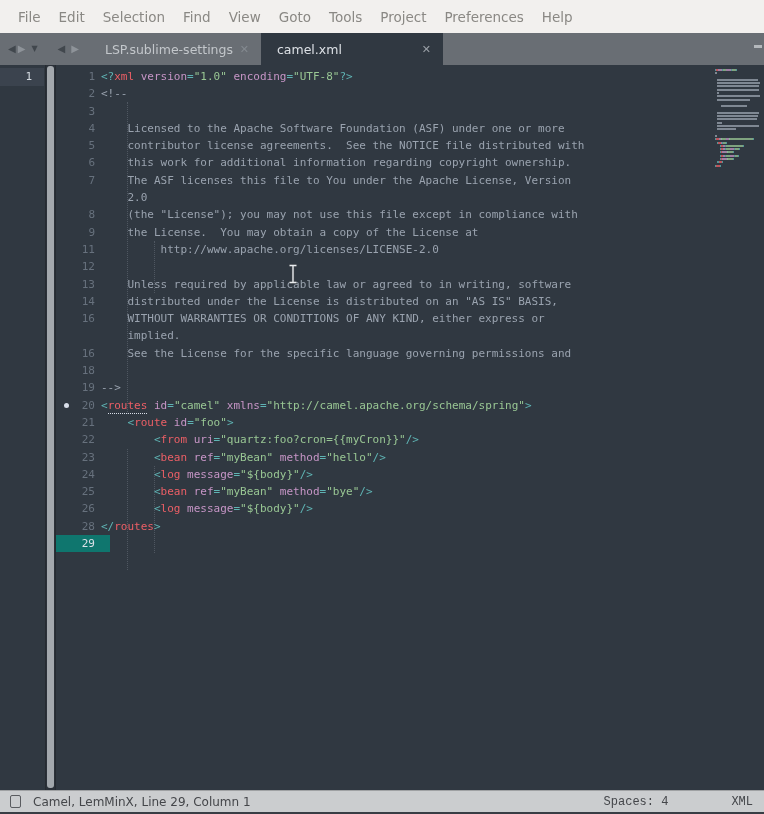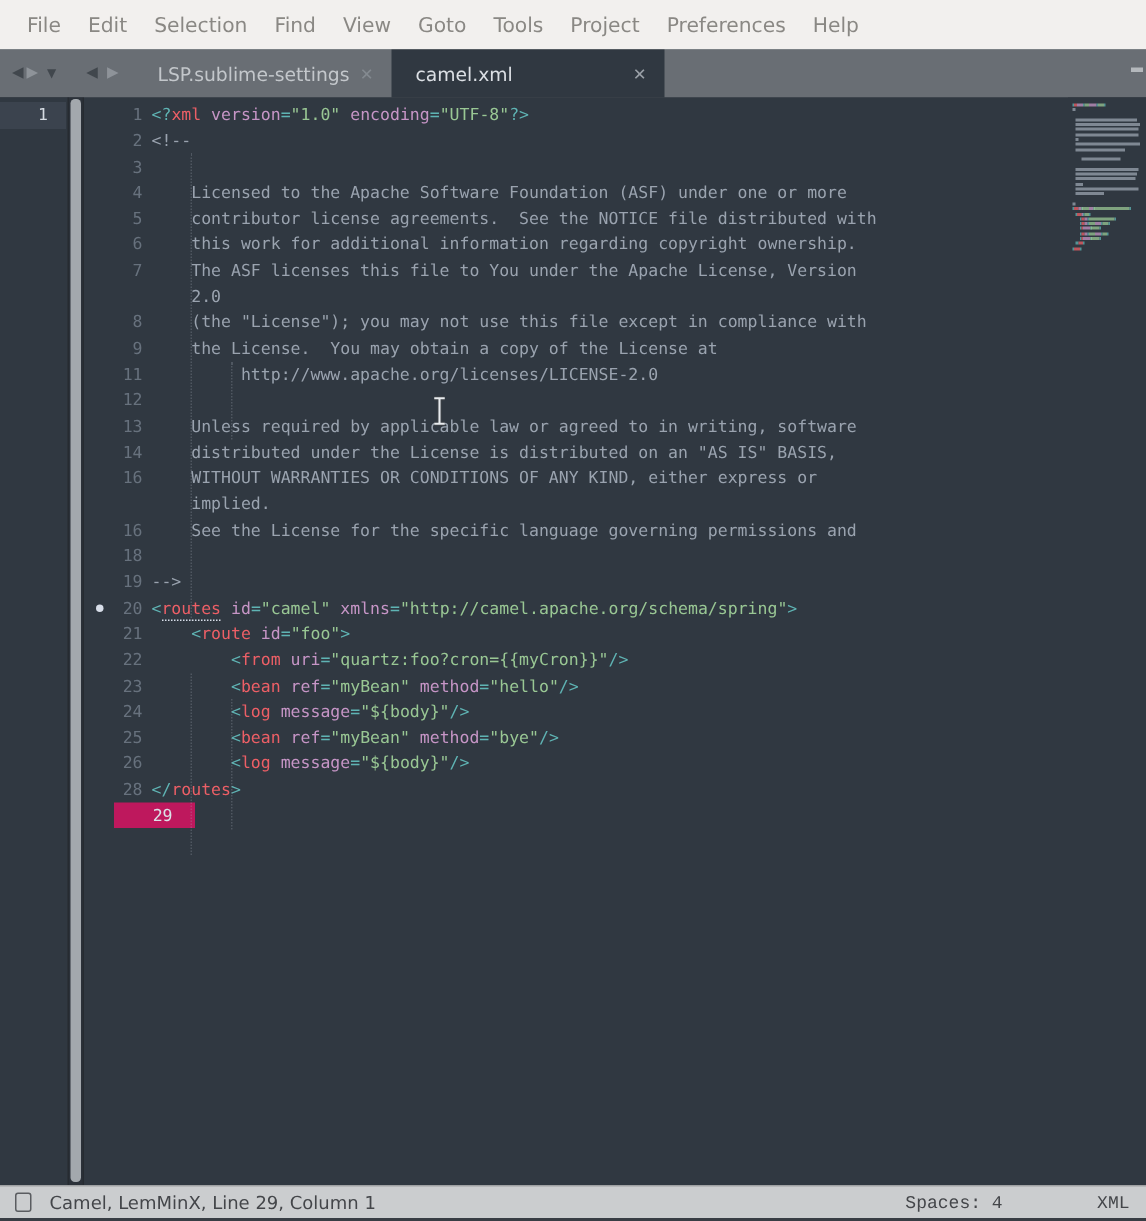--- a/index.html
+++ b/index.html
@@ -38,21 +38,21 @@
   .lp-row1 { position:absolute; left:0; top:3px; height:18px; width:44px; background:#3b434e;
     color:#d5dbe2; text-align:right; padding-right:12px; line-height:18px; }
   .vscroll { width:9px; background:#2b3139; position:relative; }
   .vscroll .puck { position:absolute; left:1px; top:1px; bottom:2px; width:7px; background:#a3a8ad; border-radius:3px; }
   .main { flex:1; position:relative; border-left:1px solid #262b31; overflow:hidden;
     font-family:"DejaVu Sans Mono","Liberation Mono",monospace; font-size:11px; }
   #code-rows { position:absolute; left:0; top:3px; right:0; }
   .crow { position:relative; height:17.3px; line-height:17.3px; white-space:pre; }
   .gcell { position:absolute; left:0; top:0; width:54px; height:17.3px; text-align:right;
     padding-right:15px; color:#67717d; }
-  .crow.active .gcell { background:#be185d; color:#dbe1e8;margin-left:20px; }
+  .crow.active .gcell { background:#0f766e; color:#dbe1e8; }
   .gdot { position:absolute; left:8px; top:6px; width:5px; height:5px; border-radius:50%; background:#d8dee9; }
   .ctext { display:block; margin-left:45px; }
   .diag-underline { border-bottom:1px dotted #d8dee9; padding-bottom:1px; }
   .iguide { position:absolute; width:0; border-left:1px dotted rgba(170,180,195,0.25); }
 
   
   .minimap { width:52px; position:relative; background:#303841; padding:4px 2px 0 3px; }
   .mrow { height:3.3px; white-space:nowrap; }
   .mbar { display:inline-block; height:2px; vertical-align:top; opacity:0.75; }
 

